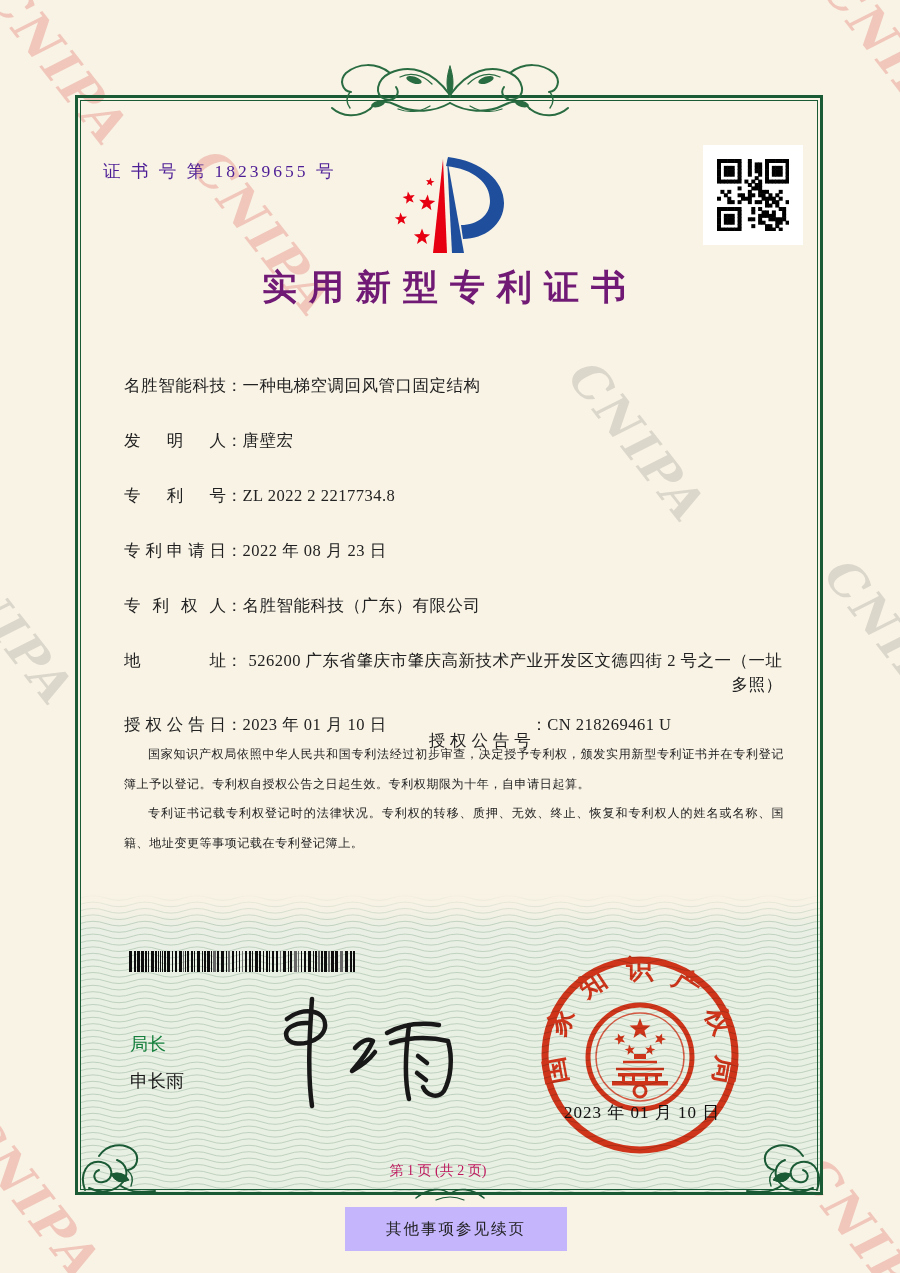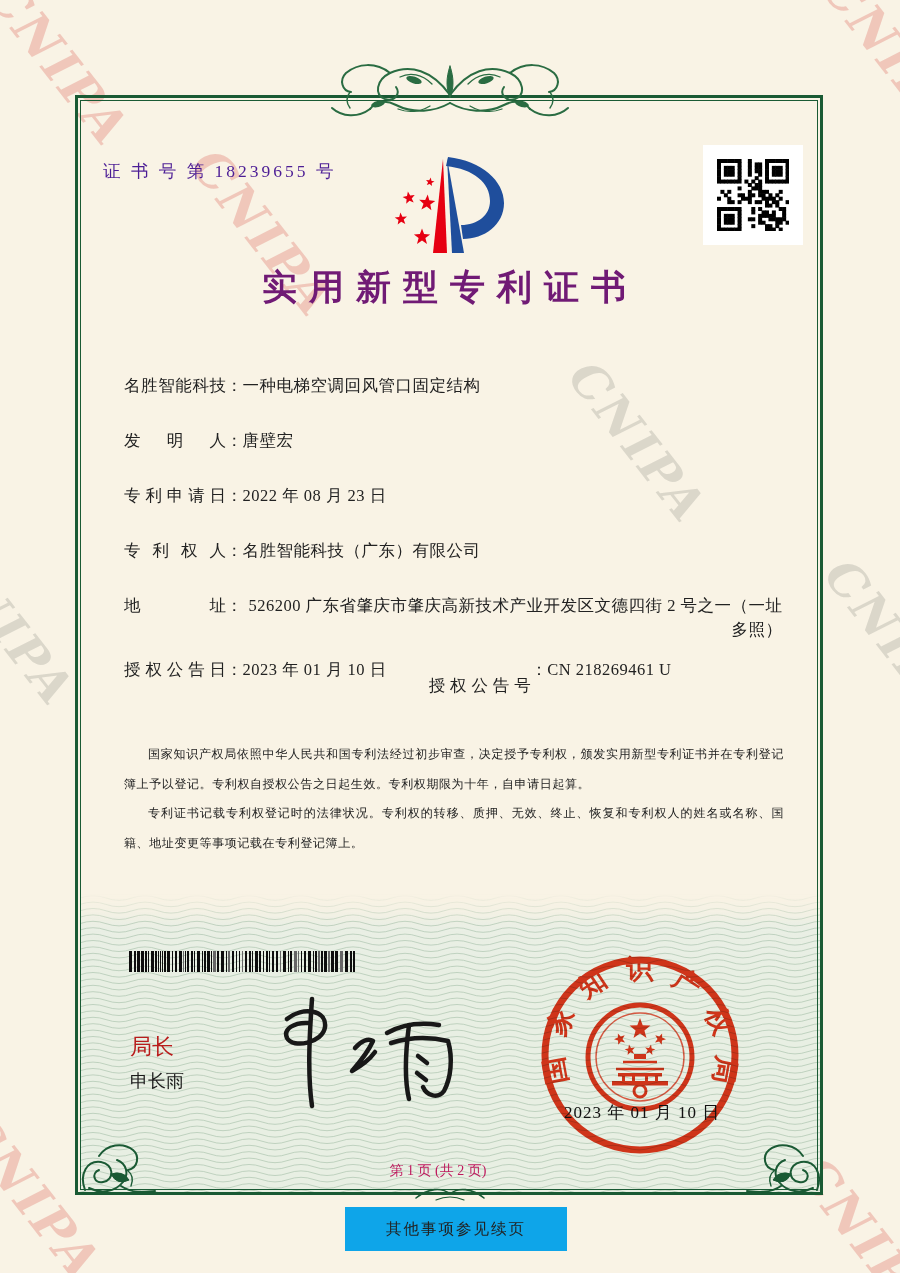--- a/index.html
+++ b/index.html
@@ -67,31 +67,31 @@
   .frow.addr { margin-bottom:16px; }
   .frow.grant { white-space:nowrap; }
   .grant2 { margin-left:42px; }
   .grant2 .lab { width:102px;margin-top:16px; }
 
   .body-text { left:124px; top:740px; width:660px; z-index:4; font-size:12px; line-height:29.5px; text-align:justify; }
   .body-text p { text-indent:2em; letter-spacing:0.6px; }
 
   .barcode { left:128px; top:951px; z-index:4; }
 
-  .sig-title { left:130px; top:1032px; font-family:Liberation Mono, monospace; font-size:22px; color:#b91c1c; z-index:5; }
+  .sig-title { left:130px; top:1032px; font-family:Liberation Mono, monospace; font-size:18px; color:#15803d; z-index:5; }
   .sig-name  { left:130px; top:1069px; font-family:Liberation Mono, monospace; font-size:18px; color:#1a1a1a; z-index:5; }
   .signature { left:260px; top:996px; z-index:5; }
 
   .seal { left:538px; top:953px; z-index:4; opacity:0.94; mix-blend-mode:multiply; }
   .seal-date { left:540px; top:1101px; width:204px; text-align:center; font-size:17px; color:#111; letter-spacing:1px; z-index:6; }
 
   .page-info { left:64px; top:1162px; width:748px; text-align:center; font-size:14px; color:#be185d; z-index:5; }
 
   .note-box {
-    left:345px; top:1207px; width:222px; height:44px; background:#0ea5e9;
+    left:345px; top:1207px; width:222px; height:44px; background:#c4b5fd;
     text-align:center; line-height:44px; font-size:15.5px; color:#222;
     letter-spacing:2px; z-index:4;
   }
 
   .ornament { z-index:4; pointer-events:none; }
   .orn-top { left:318px; top:50px; }
   .orn-bl { left:77px; top:1118px; }
   .orn-br { left:743px; top:1118px; transform:scaleX(-1); }
   .orn-bc { left:412px; top:1184px; }
 </style>
@@ -428,20 +428,23 @@
 <div class="abs title">实用新型专利证书</div>
 
 <div class="abs fields">
   <div class="frow">
     <span class="lab">名胜智能科技</span><span class="colon">：</span><span class="val">一种电梯空调回风管口固定结构</span>
   </div>
   <div class="frow">
     <span class="lab">发明人</span><span class="colon">：</span><span class="val">唐壁宏</span>
   </div>
   <div class="frow">
+    <span class="lab">专利号</span><span class="colon">：</span><span class="val">ZL 2022 2 2217734.8</span>
+  </div>
+  <div class="frow">
     <span class="lab">专利申请日</span><span class="colon">：</span><span class="val">2022 年 08 月 23 日</span>
   </div>
   <div class="frow">
     <span class="lab">专利权人</span><span class="colon">：</span><span class="val">名胜智能科技（广东）有限公司</span>
   </div>
   <div class="frow addr">
     <span class="lab">地址</span><span class="colon">：</span><span class="val">526200 广东省肇庆市肇庆高新技术产业开发区文德四街 2 号之一（一址多照）</span>
   </div>
   <div class="frow grant">
     <span><span class="lab">授权公告日</span><span class="colon">：</span><span class="val">2023 年 01 月 10 日</span></span><span class="grant2"><span class="lab">授权公告号</span><span class="colon">：</span><span class="val">CN 218269461 U</span></span>

